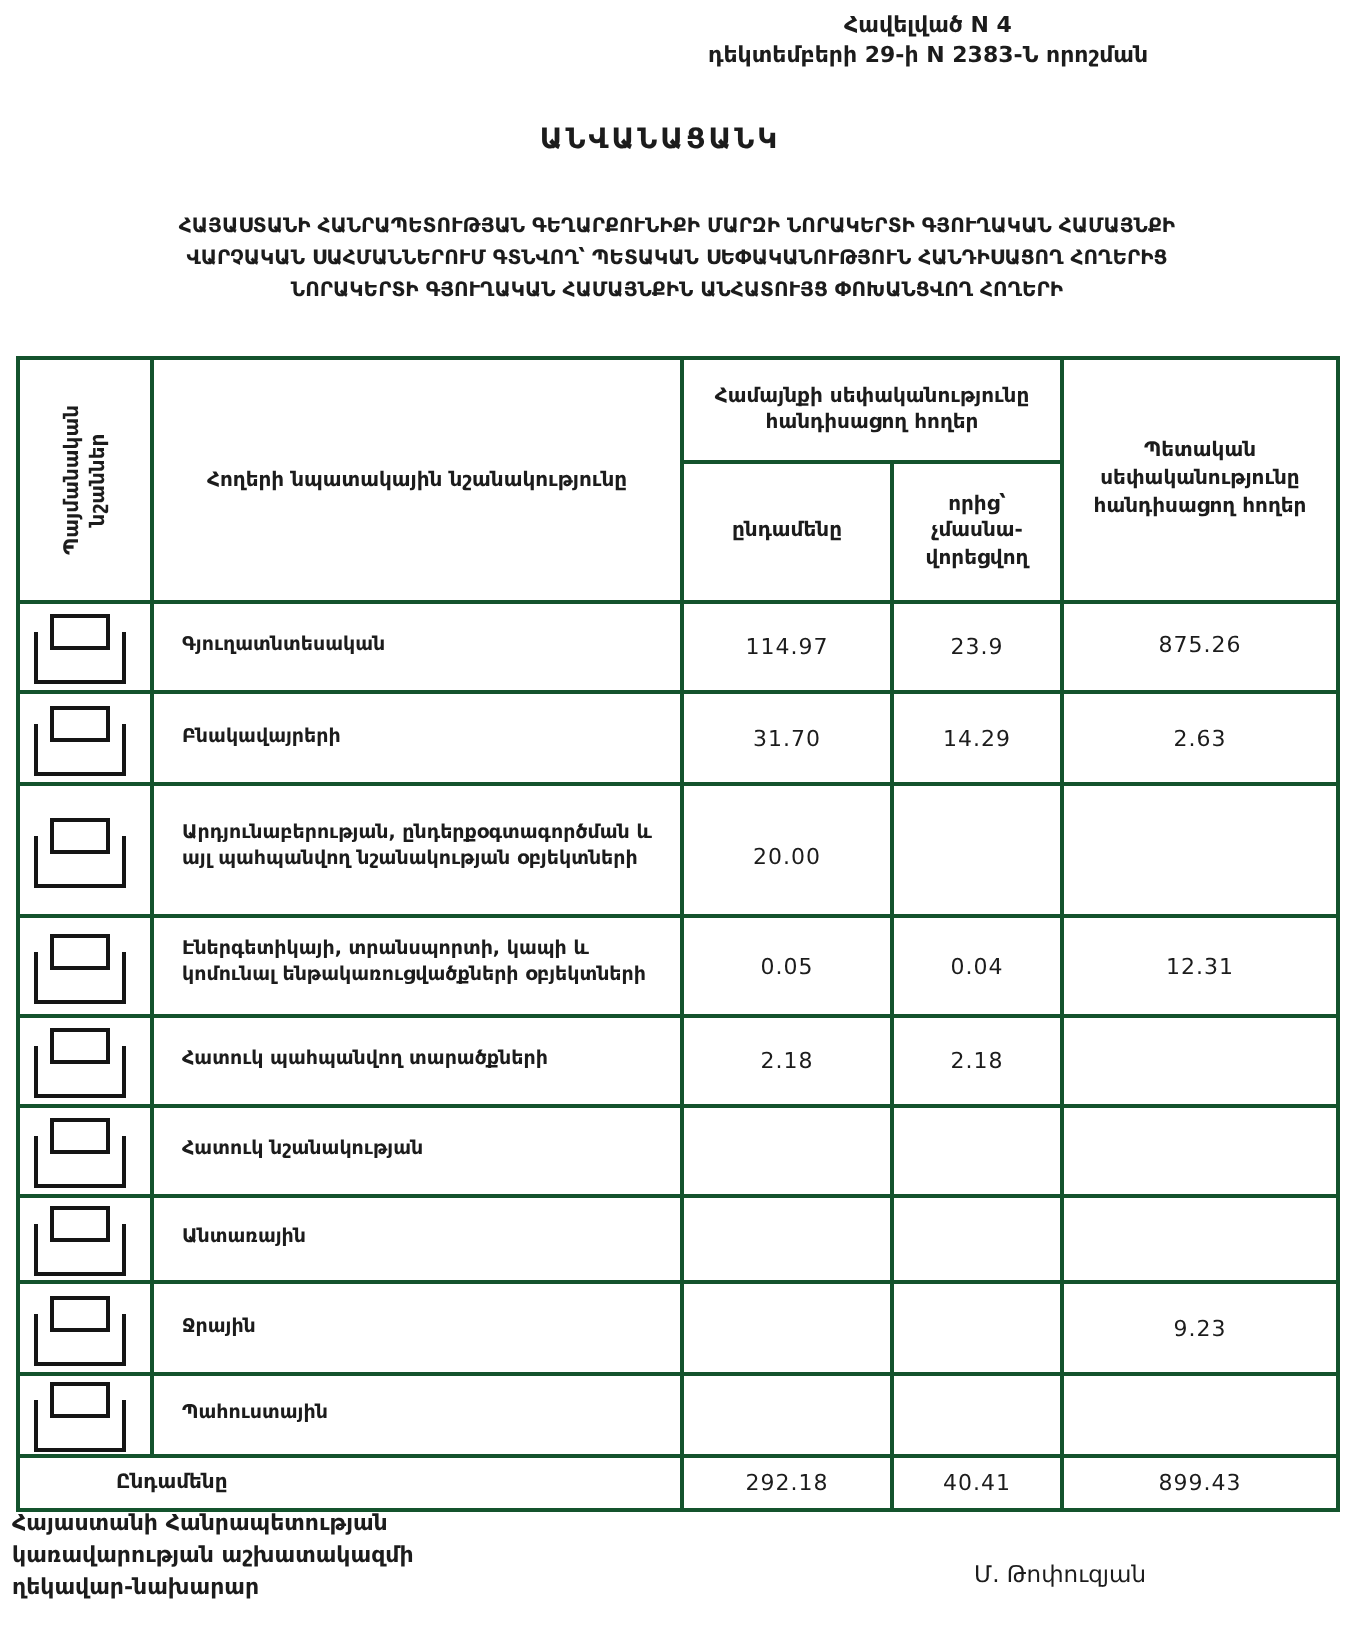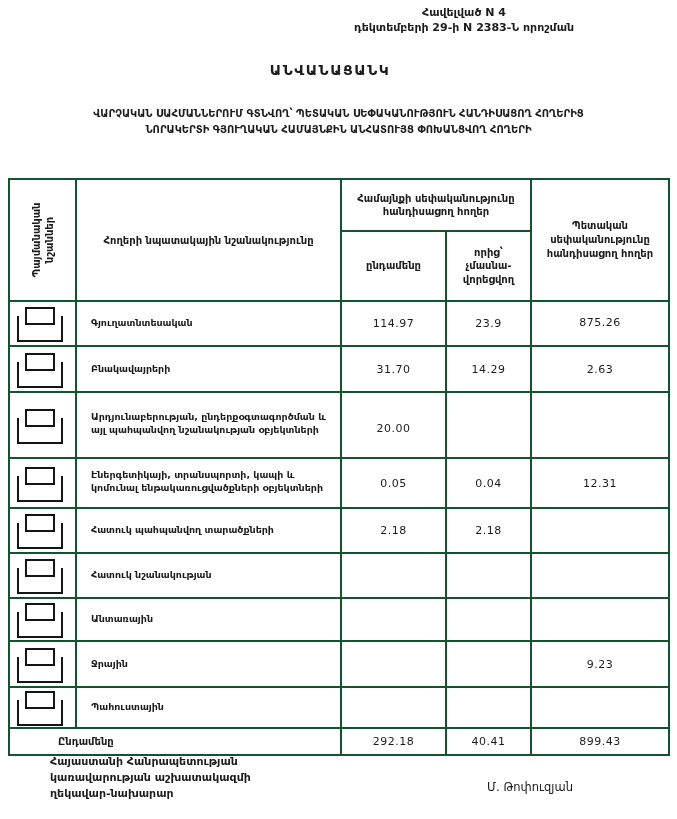--- a/index.html
+++ b/index.html
@@ -150,41 +150,41 @@
   tr.total-row { height: 27px; }
 
   
   .footer-block {
     position: absolute;
     top: 754px;
     left: 6px;
     font-size: 11px;
     font-weight: 700;
     line-height: 1.45;
-    margin-left: 44px;
   }
   .signature {
     position: absolute;
     top: 780px;
     left: 487px;
     font-size: 11.5px;
     font-weight: 500;
   }
 </style>
 </head>
 <body>
 
 <div class="annex">
   <div>Հավելված N 4</div>
   <div>դեկտեմբերի 29-ի N 2383-Ն որոշման</div>
 </div>
 
 <div class="doc-title">ԱՆՎԱՆԱՑԱՆԿ</div>
 
 <div class="subtitle">
+  <div>ՀԱՅԱՍՏԱՆԻ ՀԱՆՐԱՊԵՏՈՒԹՅԱՆ ԳԵՂԱՐՔՈՒՆԻՔԻ ՄԱՐԶԻ ՆՈՐԱԿԵՐՏԻ ԳՅՈՒՂԱԿԱՆ ՀԱՄԱՅՆՔԻ</div>
   <div>ՎԱՐՉԱԿԱՆ ՍԱՀՄԱՆՆԵՐՈՒՄ ԳՏՆՎՈՂ՝ ՊԵՏԱԿԱՆ ՍԵՓԱԿԱՆՈՒԹՅՈՒՆ ՀԱՆԴԻՍԱՑՈՂ ՀՈՂԵՐԻՑ</div>
   <div>ՆՈՐԱԿԵՐՏԻ ԳՅՈՒՂԱԿԱՆ ՀԱՄԱՅՆՔԻՆ ԱՆՀԱՏՈՒՅՑ ՓՈԽԱՆՑՎՈՂ ՀՈՂԵՐԻ</div>
 </div>
 
 <table class="land">
   <colgroup>
     <col class="c-sym">
       <col class="c-label">
       <col class="c-tot">
       <col class="c-priv">

